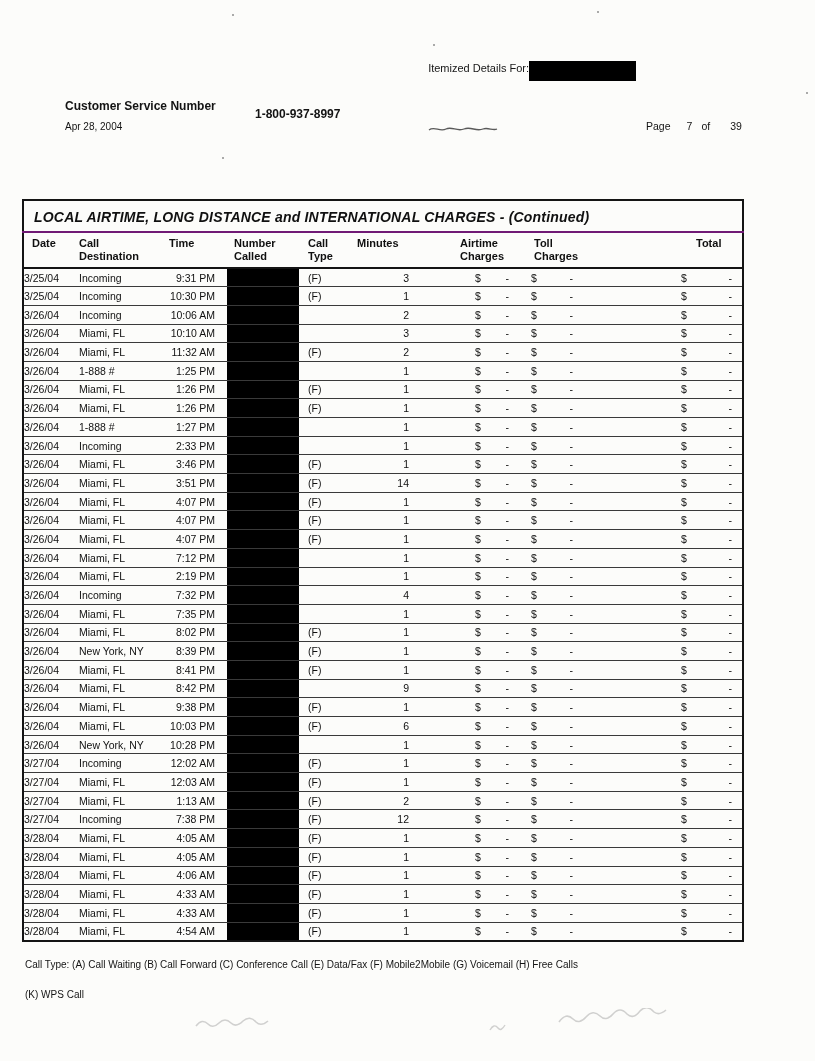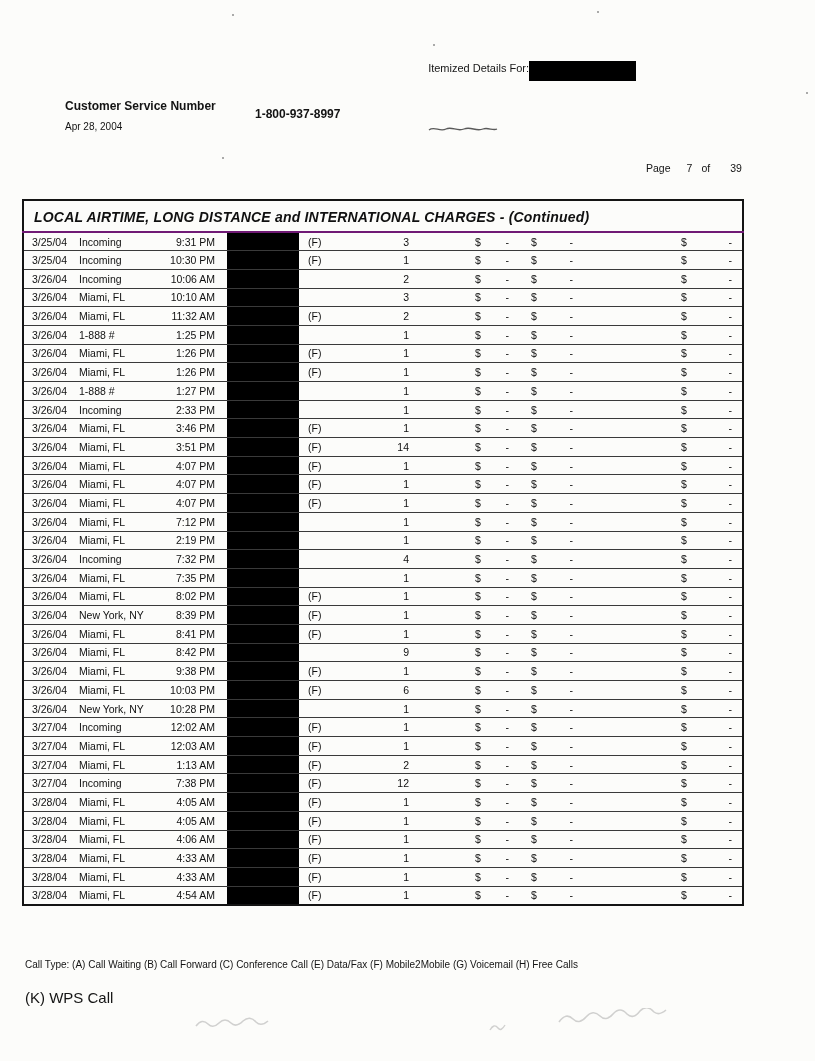--- a/index.html
+++ b/index.html
@@ -15,21 +15,21 @@
   .itemized-row { display:flex; align-items:flex-start; height:19px; line-height:14px; }
   .it-lbl { width:101px;text-align:right; }
   .redact { background:#000; display:block; }
   .redact-name { width:107px; height:20px; }
   .redact-account { width:82px; height:12px; margin-top:1px; }
 
   .cs-label { position:absolute; left:65px; top:99px; font-size:12px; font-weight:bold; }
   .cs-number { position:absolute; left:255px; top:107px; font-size:12px; font-weight:bold; }
   .stmt-date { position:absolute; left:65px; top:121px; font-size:10px; }
 
-  .page-indicator { position:absolute; left:646px; top:120px; font-size:10.5px;margin-top:42px; }
+  .page-indicator { position:absolute; left:646px; top:120px; font-size:10.5px; }
   .pg-num { margin-left:16px; }
   .pg-of { margin-left:9px; }
   .pg-total { margin-left:20px; }
 
   .squiggle { position:absolute; left:427px; top:124px; }
 
   
   table.bill {
     position:absolute; left:22px; top:199px; width:720px;
     border-collapse:collapse; table-layout:fixed;
@@ -53,34 +53,34 @@
   .th-minutes { text-align:center; }
   .th-airtime { padding-left:29px; }
   .th-toll { padding-left:15px; }
   .th-total { padding-left:101px; }
 
   tbody tr { height:18.69px; }
   tbody td {
     border-bottom:1px solid #3a3a3a;
     font-size:10.5px; padding:0; vertical-align:middle; white-space:nowrap;
   }
-  .td-date { padding-left:8px; }
+  .td-date { }
   .td-dest { padding-left:3px; }
   .td-time { text-align:right; padding-right:12px; }
   .td-number.redacted { background:#000; }
   .td-calltype { padding-left:9px; }
   .td-minutes { text-align:right; padding-right:22px; }
   .td-money .val { float:right; }
   .td-airtime { padding-left:44px; padding-right:10px; }
   .td-toll { padding-left:12px; padding-right:22px; }
   .td-total { padding-left:86px; padding-right:10px; }
 
   
   .legend { position:absolute; left:25px; top:959px; font-size:10px; color:#141414; }
-  .wps { position:absolute; left:25px; top:989px; font-size:15px; color:#141414; }
+  .wps { position:absolute; left:25px; top:989px; font-size:10px; color:#141414; }
 
   
   .speck { position:absolute; width:2px; height:2px; border-radius:50%; background:#555; opacity:.65; }
   .s1 { left:433px; top:44px; }
   .s2 { left:232px; top:14px; }
   .s3 { left:597px; top:11px; }
   .s4 { left:806px; top:92px; }
   .s5 { left:222px; top:157px; }
   .smudge { position:absolute; opacity:.38; filter:blur(0.6px); }
   .sm1 { left:193px; top:1014px; }
@@ -120,20 +120,36 @@
         <col style="width:58px">
         <col style="width:74px">
       <col style="width:88px">
         <col style="width:76px">
         <col style="width:148px">
     </colgroup>
     <thead>
       <tr class="title-bar">
         <td colspan="9">LOCAL AIRTIME, LONG DISTANCE and INTERNATIONAL CHARGES  - (Continued)</td>
       </tr>
+      <tr class="col-header">
+        <th class="th-date">Date</th>
+        <th class="th-dest">Call
+Destination</th>
+        <th class="th-time">Time</th>
+        <th class="th-number">Number
+Called</th>
+        <th class="th-calltype">Call
+Type</th>
+        <th class="th-minutes">Minutes</th>
+        <th class="th-airtime">Airtime
+Charges</th>
+        <th class="th-toll">Toll
+Charges</th>
+        <th class="th-total">Total</th>
+      </tr>
     </thead>
     <tbody id="rows-body">
         <tr>
           <td class="td-date">3/25/04</td>
           <td class="td-dest">Incoming</td>
           <td class="td-time">9:31 PM</td>
           <td class="td-number redacted"></td>
           <td class="td-calltype">(F)</td>
           <td class="td-minutes">3</td>
           <td class="td-money td-airtime"><span class="cur">$</span><span class="val">-</span></td>

